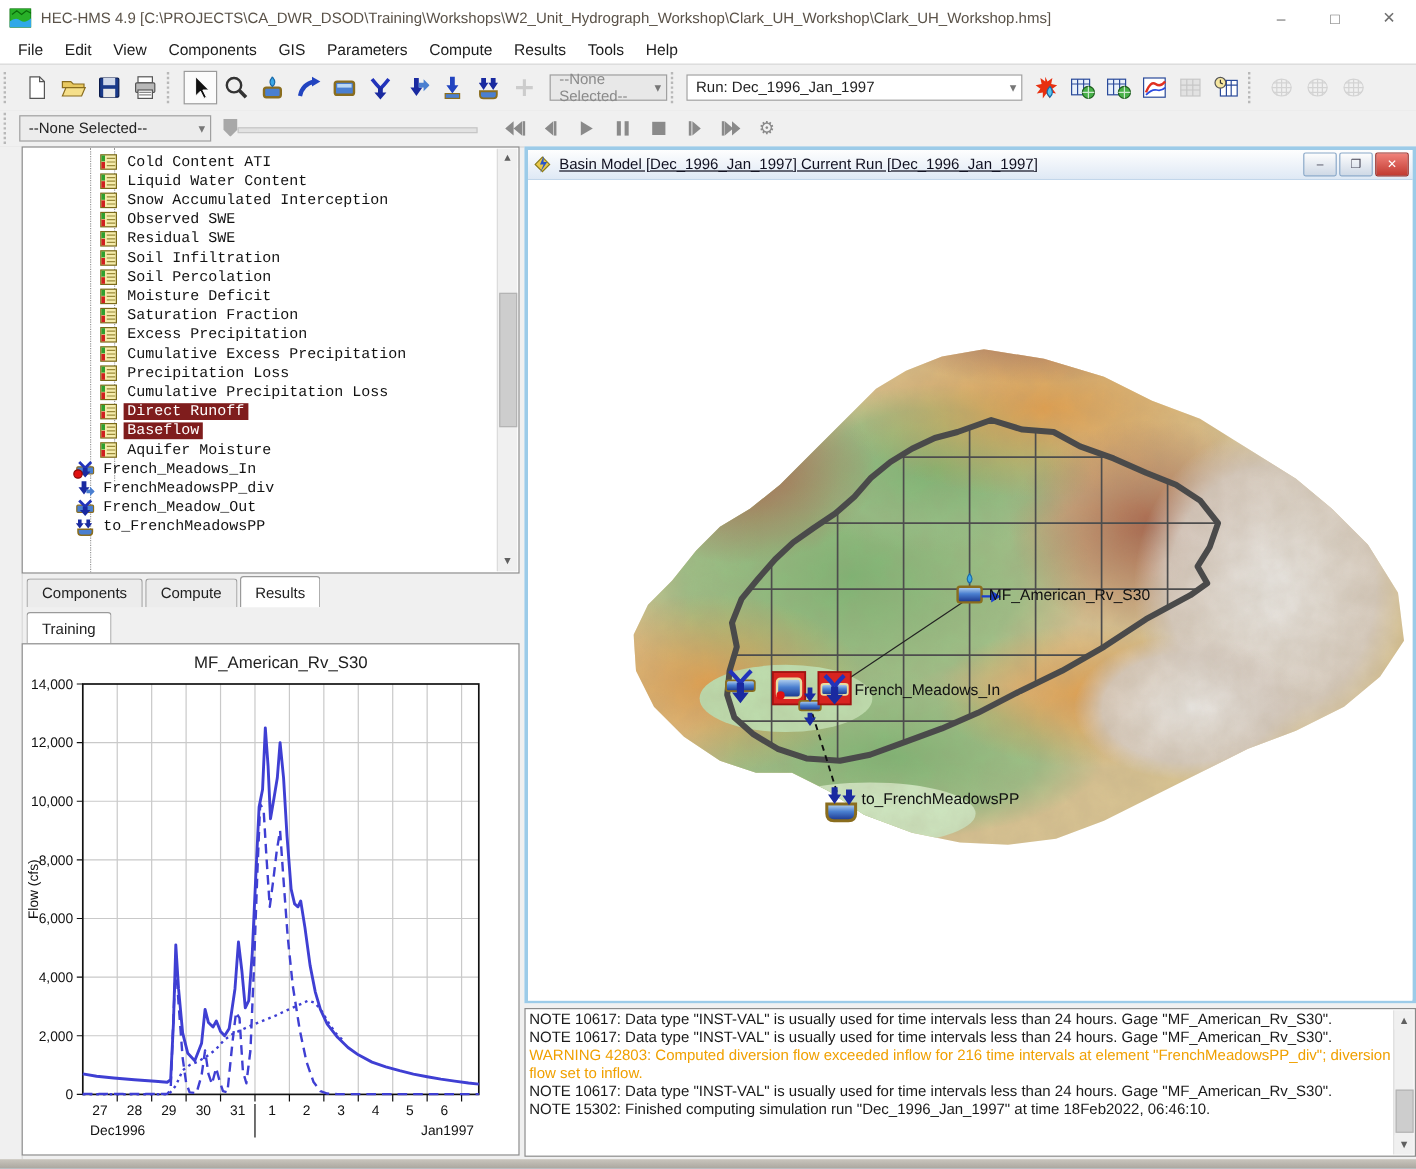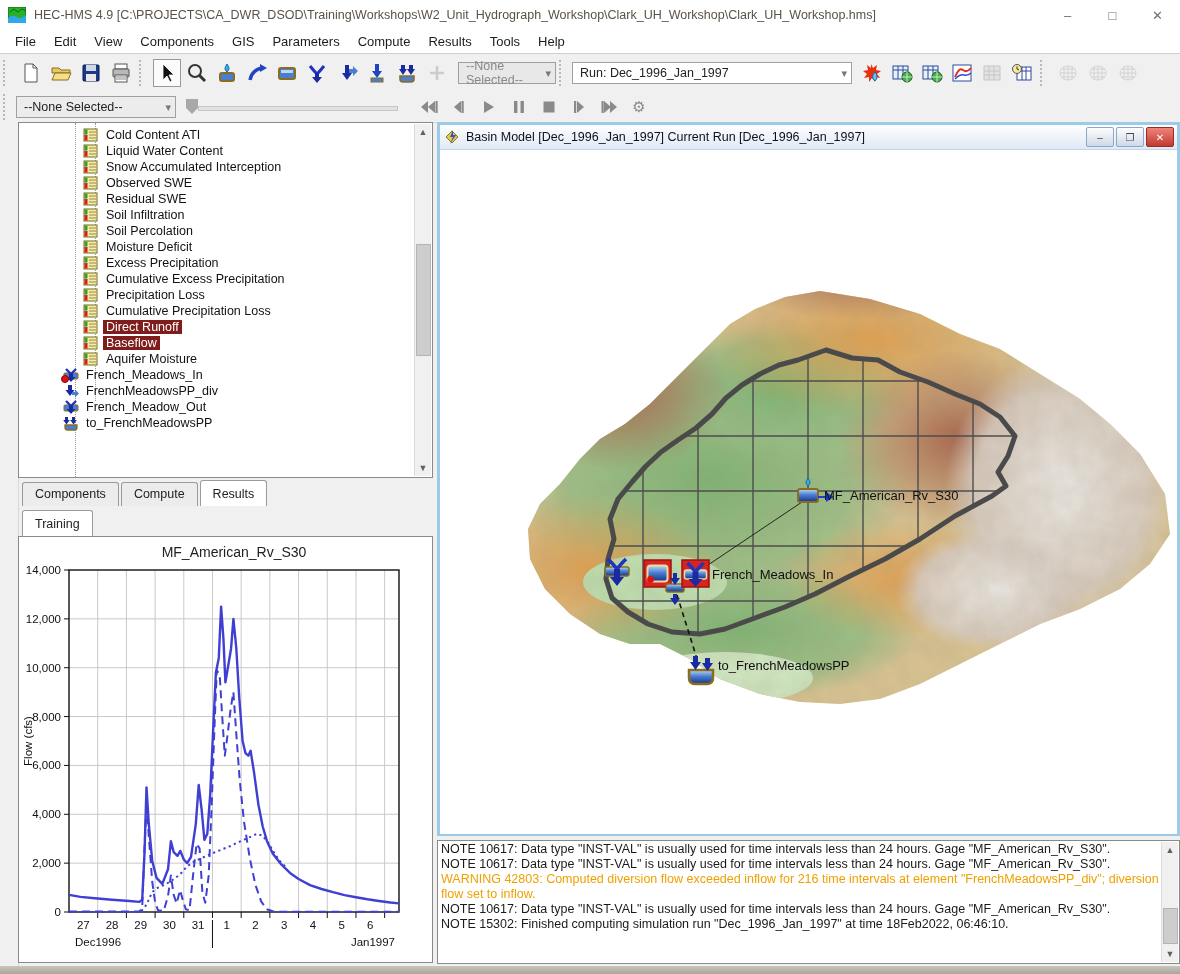--- a/index.html
+++ b/index.html
@@ -36,21 +36,21 @@
   .slider{position:relative;width:212px;height:20px;margin-left:10px;}
   .slider .track{position:absolute;left:12px;right:0;top:9px;height:3px;background:#e2e2e2;
     border:1px solid #c6c6c6;}
   .slider .thumb{position:absolute;left:0;top:2px;width:12px;height:15px;background:#a8a8a8;
     clip-path:polygon(0 0,100% 0,100% 60%,50% 100%,0 60%);}
   .pb{width:26px;height:24px;display:flex;align-items:center;justify-content:center;margin:0 2px;}
   
   .gutter{position:absolute;left:0;top:122px;width:18px;height:844px;background:#f0f0f0;
     border-right:1px solid #d9d9d9;}
   .treepanel{position:absolute;left:18px;top:122px;width:415px;height:356px;background:#fff;
-    border:1px solid #8a8a8a;box-sizing:border-box;overflow:hidden;}
+    border:1px solid #8a8a8a;box-sizing:border-box;overflow:hidden;font-family:Liberation Mono, monospace;}
   .treerow{position:relative;height:16px;display:flex;align-items:center;font-size:12.5px;color:#111;
     white-space:nowrap;}
   .treerow .ticon{width:16px;height:14px;margin-right:4px;position:relative;flex:0 0 auto;}
   .treerow .tlabel{padding:0 3px;}
   .treerow.sel .tlabel{background:#7f1d1d;color:#fff;}
   .treeline{position:absolute;border-left:1px dotted #9a9a9a;width:0;}
   .vsb{position:absolute;right:1px;top:1px;width:16px;bottom:1px;background:#f0f0f0;
     border-left:1px solid #dcdcdc;}
   .vsb .arr{position:absolute;left:0;width:16px;height:16px;color:#606060;font-size:9px;
     display:flex;align-items:center;justify-content:center;background:#f0f0f0;}
@@ -61,21 +61,21 @@
   .tab.active{background:#fff;padding-top:6px;font-weight:400;}
   .previewrow{position:absolute;left:18px;top:510px;width:415px;height:26px;display:flex;align-items:flex-end;}
   .chartpanel{position:absolute;left:18px;top:536px;width:415px;height:427px;background:#fff;
     border:1px solid #8a8a8a;box-sizing:border-box;}
   
   .basinwin{position:absolute;left:437px;top:122px;width:743px;height:714px;
     border:3px solid #9ccbe8;background:#fff;box-sizing:border-box;}
   .bw-title{height:24px;background:linear-gradient(#fefefe,#dfe9f5);display:flex;align-items:center;
     border-bottom:1px solid #c2d6ea;}
   .bw-title .bicon{margin-left:4px;width:16px;height:16px;}
-  .bw-title .btext{margin-left:6px;font-size:12.5px;color:#101020;}
+  .bw-title .btext{margin-left:6px;font-size:12.5px;color:#101020;text-decoration:underline;}
   .bw-btns{position:absolute;right:3px;top:2px;display:flex;gap:2px;}
   .bwb{width:26px;height:18px;border:1px solid #8aa8c8;border-radius:2px;
     background:linear-gradient(#fdfdfd,#cfd9e6);display:flex;align-items:center;justify-content:center;
     font-size:10px;color:#445;}
   .bwb.close{background:linear-gradient(#f0827a,#c23b32);color:#fff;border-color:#9a2a24;}
   .mapview{position:relative;width:737px;height:684px;background:#fff;overflow:hidden;}
   
   .logpanel{position:absolute;left:437px;top:840px;width:743px;height:124px;background:#fff;
     border:1px solid #8a8a8a;box-sizing:border-box;overflow:hidden;}
   .loginner{position:absolute;left:3px;top:1px;right:18px;bottom:1px;overflow:hidden;
@@ -405,20 +405,29 @@
           <span class="tlabel">Soil Percolation</span>
         </div>
         <div class="treerow " style="padding-left:64px">
           <span class="ticon"><svg width="15" height="14" viewBox="0 0 15 14">
               <rect x="1" y="1" width="13" height="12" fill="#f5ecab" stroke="#7a6a1a"></rect>
               <rect x="1.5" y="1.5" width="3" height="5" fill="#2fa02f"></rect>
               <rect x="1.5" y="7" width="3" height="5.5" fill="#d02020"></rect>
               <path d="M6,4 h7 M6,7 h7 M6,10 h7" stroke="#9a8a3a"></path>
             </svg></span>
           <span class="tlabel">Moisture Deficit</span>
+        </div>
+        <div class="treerow " style="padding-left:64px">
+          <span class="ticon"><svg width="15" height="14" viewBox="0 0 15 14">
+              <rect x="1" y="1" width="13" height="12" fill="#f5ecab" stroke="#7a6a1a"></rect>
+              <rect x="1.5" y="1.5" width="3" height="5" fill="#2fa02f"></rect>
+              <rect x="1.5" y="7" width="3" height="5.5" fill="#d02020"></rect>
+              <path d="M6,4 h7 M6,7 h7 M6,10 h7" stroke="#9a8a3a"></path>
+            </svg></span>
+          <span class="tlabel">Saturation Fraction</span>
         </div>
         <div class="treerow " style="padding-left:64px">
           <span class="ticon"><svg width="15" height="14" viewBox="0 0 15 14">
               <rect x="1" y="1" width="13" height="12" fill="#f5ecab" stroke="#7a6a1a"></rect>
               <rect x="1.5" y="1.5" width="3" height="5" fill="#2fa02f"></rect>
               <rect x="1.5" y="7" width="3" height="5.5" fill="#d02020"></rect>
               <path d="M6,4 h7 M6,7 h7 M6,10 h7" stroke="#9a8a3a"></path>
             </svg></span>
           <span class="tlabel">Excess Precipitation</span>
         </div>

